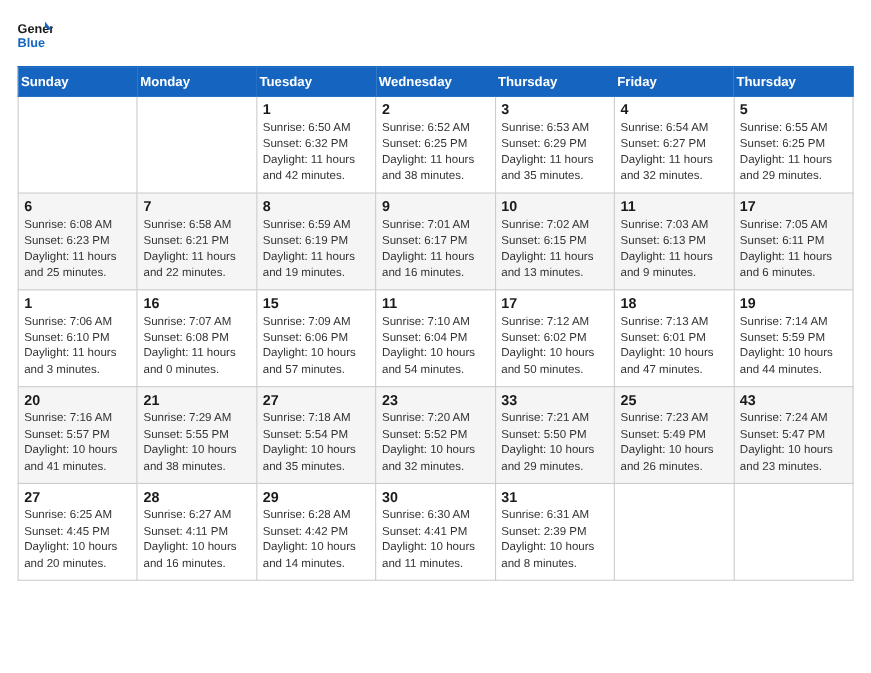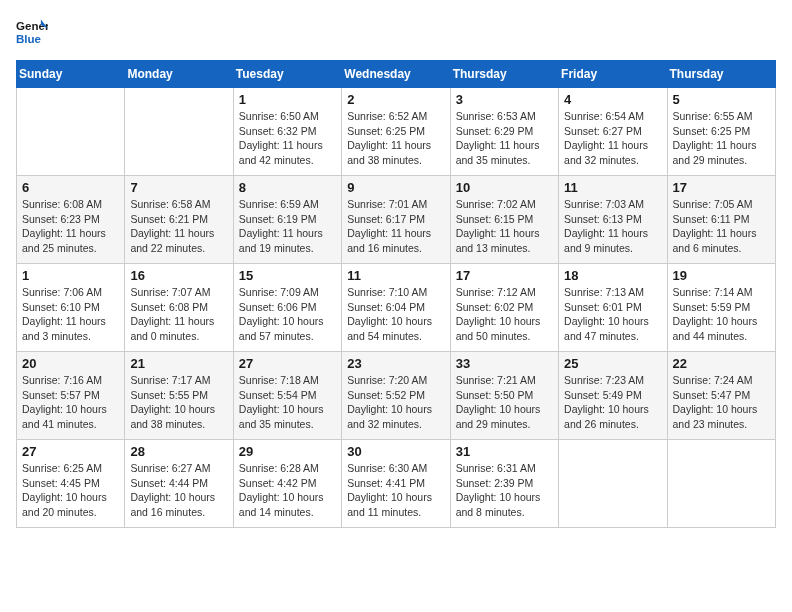--- a/index.html
+++ b/index.html
@@ -230,21 +230,21 @@
       </tr>
       <tr>
         <td>
           <span class="day-num">20</span>
           <div class="day-info">Sunrise: 7:16 AM
 Sunset: 5:57 PM
 Daylight: 10 hours and 41 minutes.</div>
         </td>
         <td>
           <span class="day-num">21</span>
-          <div class="day-info">Sunrise: 7:17 AM
+          <div class="day-info">Sunrise: 7:29 AM
 Sunset: 5:55 PM
 Daylight: 10 hours and 38 minutes.</div>
         </td>
         <td>
           <span class="day-num">27</span>
           <div class="day-info">Sunrise: 7:18 AM
 Sunset: 5:54 PM
 Daylight: 10 hours and 35 minutes.</div>
         </td>
         <td>
@@ -259,37 +259,37 @@
 Sunset: 5:50 PM
 Daylight: 10 hours and 29 minutes.</div>
         </td>
         <td>
           <span class="day-num">25</span>
           <div class="day-info">Sunrise: 7:23 AM
 Sunset: 5:49 PM
 Daylight: 10 hours and 26 minutes.</div>
         </td>
         <td>
-          <span class="day-num">22</span>
+          <span class="day-num">43</span>
           <div class="day-info">Sunrise: 7:24 AM
 Sunset: 5:47 PM
 Daylight: 10 hours and 23 minutes.</div>
         </td>
       </tr>
       <tr>
         <td>
           <span class="day-num">27</span>
           <div class="day-info">Sunrise: 6:25 AM
 Sunset: 4:45 PM
 Daylight: 10 hours and 20 minutes.</div>
         </td>
         <td>
           <span class="day-num">28</span>
           <div class="day-info">Sunrise: 6:27 AM
-Sunset: 4:44 PM
+Sunset: 4:11 PM
 Daylight: 10 hours and 16 minutes.</div>
         </td>
         <td>
           <span class="day-num">29</span>
           <div class="day-info">Sunrise: 6:28 AM
 Sunset: 4:42 PM
 Daylight: 10 hours and 14 minutes.</div>
         </td>
         <td>
           <span class="day-num">30</span>

